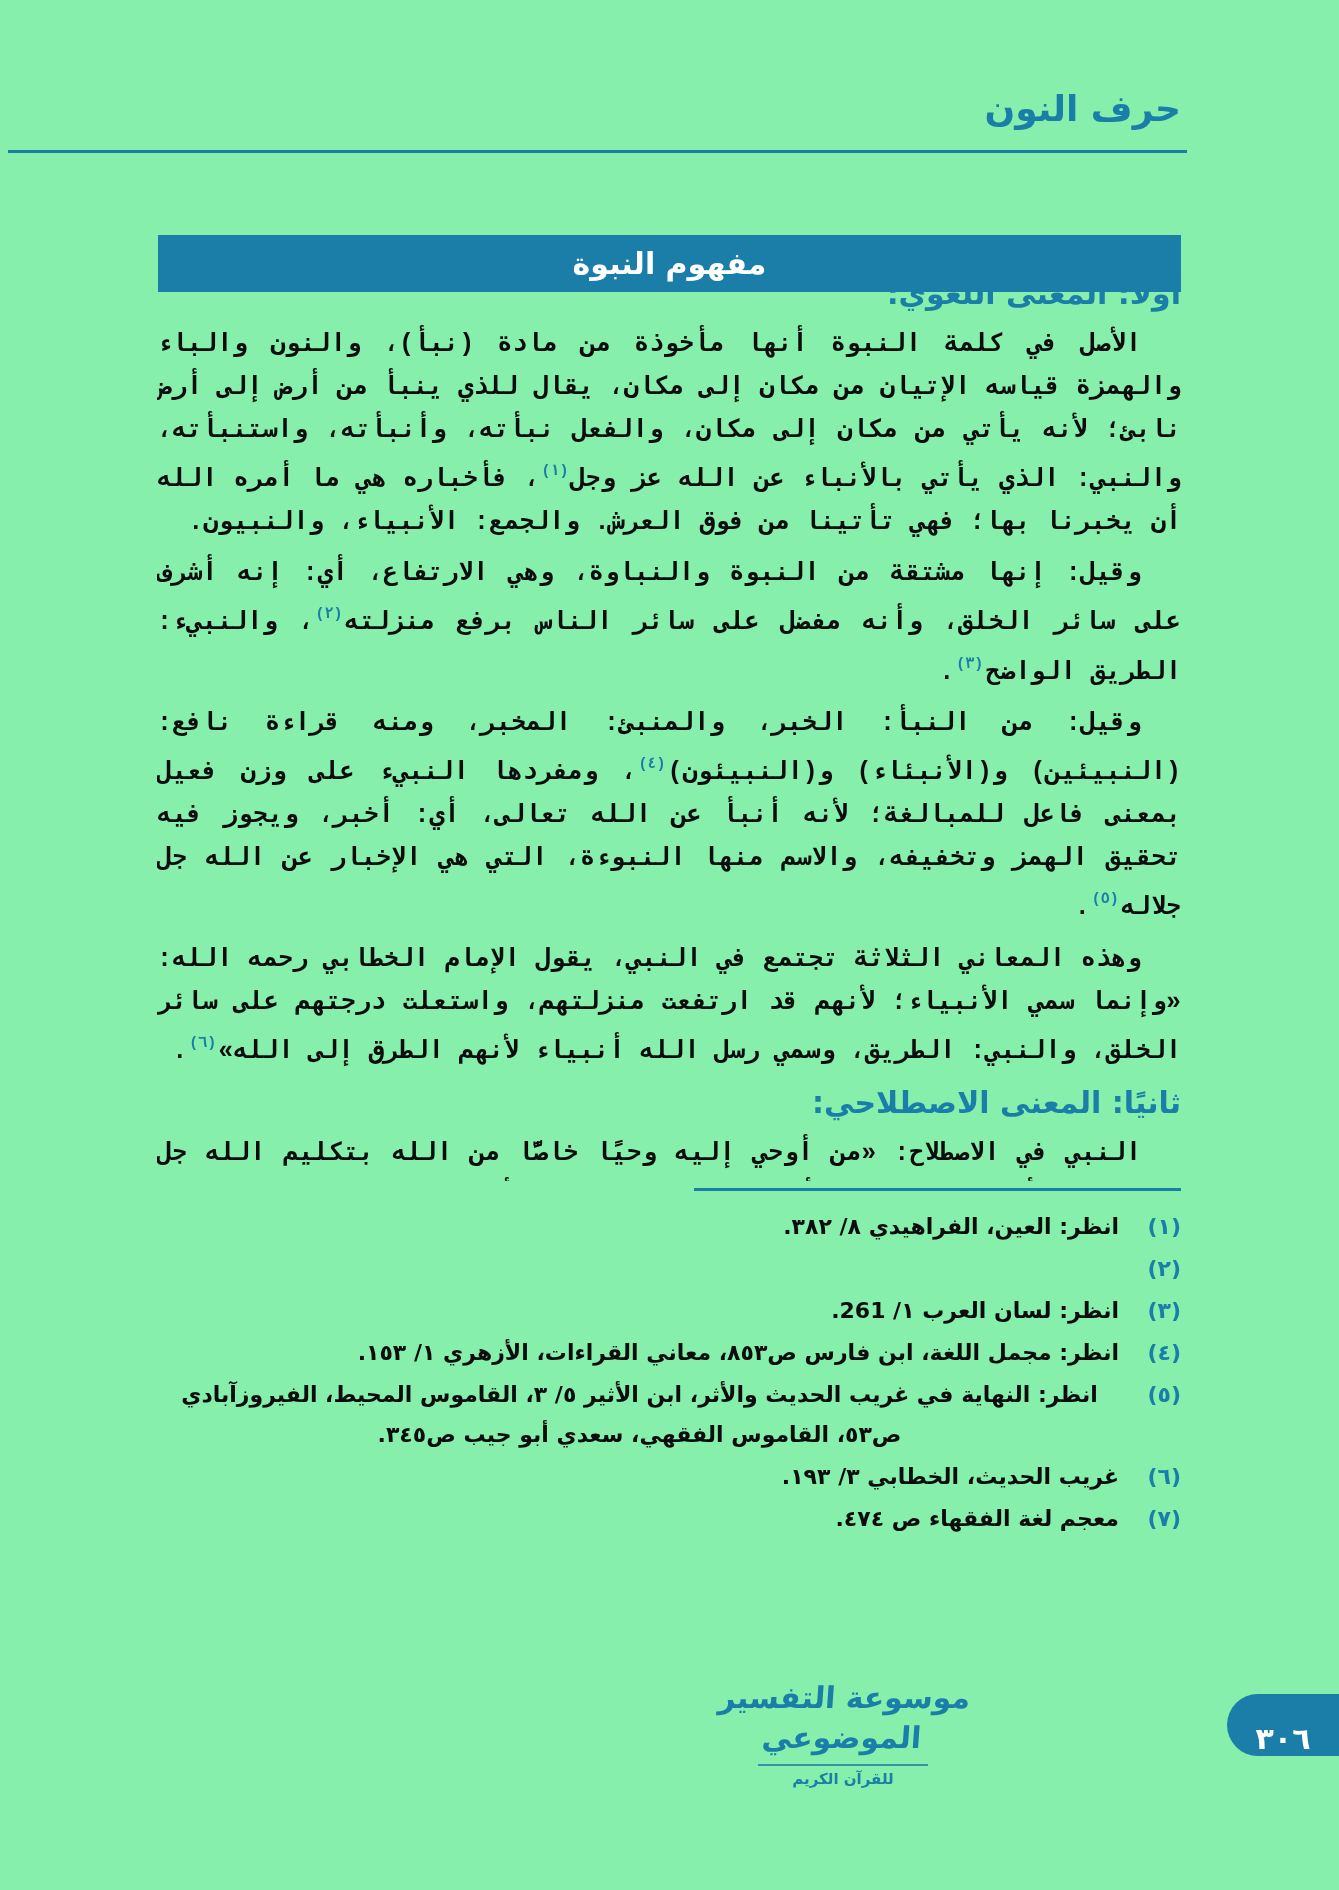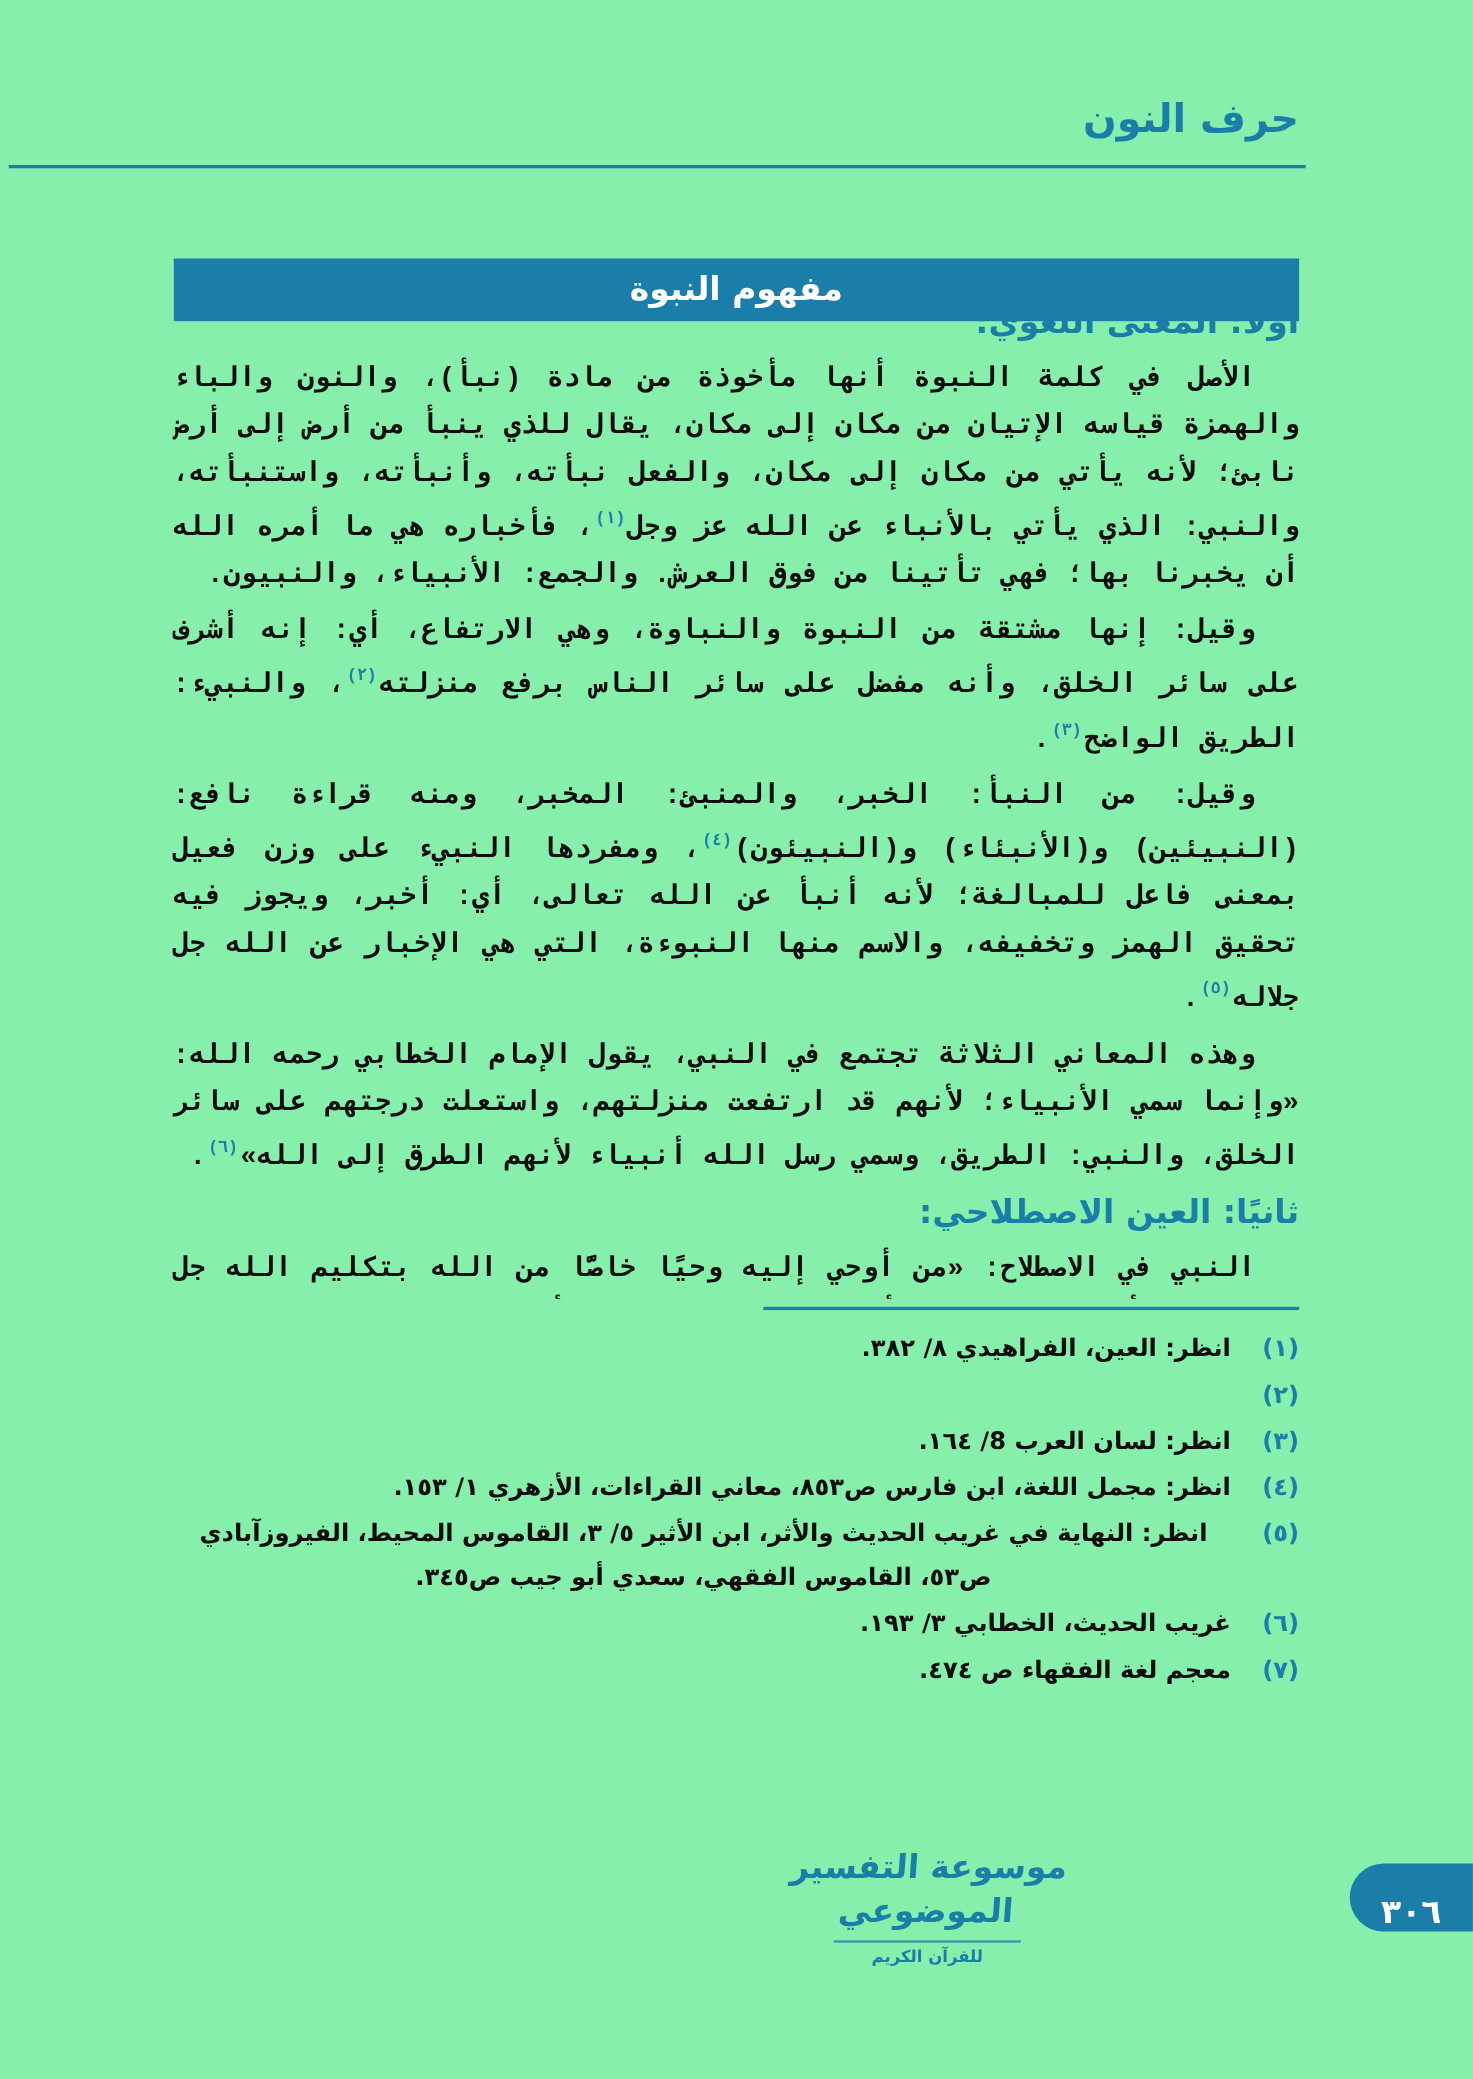--- a/index.html
+++ b/index.html
@@ -82,37 +82,37 @@
   <div class="banner">
     <span>مفهوم النبوة</span>
   </div>
 
   <div class="content" id="sections-root">
       <h2 class="section-heading">أولًا: المعنى اللغوي:</h2>
       <p class="body-par">الأصل في كلمة النبوة أنها مأخوذة من مادة (نبأ)، والنون والباء والهمزة قياسه الإتيان من مكان إلى مكان، يقال للذي ينبأ من أرض إلى أرض نابئ؛ لأنه يأتي من مكان إلى مكان، والفعل نبأته، وأنبأته، واستنبأته، والنبي: الذي يأتي بالأنباء عن الله عز وجل<sup class="fn-marker">(١)</sup>، فأخباره هي ما أمره الله أن يخبرنا بها؛ فهي تأتينا من فوق العرش. والجمع: الأنبياء، والنبيون.</p>
       <p class="body-par">وقيل: إنها مشتقة من النبوة والنباوة، وهي الارتفاع، أي: إنه أشرف على سائر الخلق، وأنه مفضل على سائر الناس برفع منزلته<sup class="fn-marker">(٢)</sup>، والنبيء: الطريق الواضح<sup class="fn-marker">(٣)</sup>.</p>
       <p class="body-par">وقيل: من النبأ: الخبر، والمنبئ: المخبر، ومنه قراءة نافع: (النبيئين) و(الأنبئاء) و(النبيئون)<sup class="fn-marker">(٤)</sup>، ومفردها النبيء على وزن فعيل بمعنى فاعل للمبالغة؛ لأنه أنبأ عن الله تعالى، أي: أخبر، ويجوز فيه تحقيق الهمز وتخفيفه، والاسم منها النبوءة، التي هي الإخبار عن الله جل جلاله<sup class="fn-marker">(٥)</sup>.</p>
       <p class="body-par">وهذه المعاني الثلاثة تجتمع في النبي، يقول الإمام الخطابي رحمه الله: «وإنما سمي الأنبياء؛ لأنهم قد ارتفعت منزلتهم، واستعلت درجتهم على سائر الخلق، والنبي: الطريق، وسمي رسل الله أنبياء لأنهم الطرق إلى الله»<sup class="fn-marker">(٦)</sup>.</p>
-      <h2 class="section-heading">ثانيًا: العين الاصطلاحي:</h2>
+      <h2 class="section-heading">ثانيًا: المعنى الاصطلاحي:</h2>
       <p class="body-par">النبي في الاصطلاح: «من أوحي إليه وحيًا خاصًّا من الله بتكليم الله جل جلاله له، أو بتوسط ملك، أو بإلهام في قلبه، أو بالرؤيا الصالحة، وقد ختمت النبوة، وانقطع الوحي بخاتم الأنبياء محمد صلى الله عليه وسلم»<sup class="fn-marker">(٧)</sup>.</p>
     </div>
 
   <div class="footnotes">
     <div class="fn-divider"></div>
     <div id="footnotes-root">
         <div class="fn-item">
           <span class="fn-num">(١)</span>
           <span class="fn-text">انظر: العين، الفراهيدي ٨/ ٣٨٢.</span>
         </div>
         <div class="fn-item">
           <span class="fn-num">(٢)</span>
         </div>
         <div class="fn-item">
           <span class="fn-num">(٣)</span>
-          <span class="fn-text">انظر: لسان العرب 8/ ١٦٤.</span>
+          <span class="fn-text">انظر: لسان العرب ١/ 261.</span>
         </div>
         <div class="fn-item">
           <span class="fn-num">(٤)</span>
           <span class="fn-text">انظر: مجمل اللغة، ابن فارس ص٨٥٣، معاني القراءات، الأزهري ١/ ١٥٣.</span>
         </div>
         <div class="fn-item">
           <span class="fn-num">(٥)</span>
           <span class="fn-text">انظر: النهاية في غريب الحديث والأثر، ابن الأثير ٥/ ٣، القاموس المحيط، الفيروزآبادي ص٥٣، القاموس الفقهي، سعدي أبو جيب ص٣٤٥.</span>
         </div>
         <div class="fn-item">

